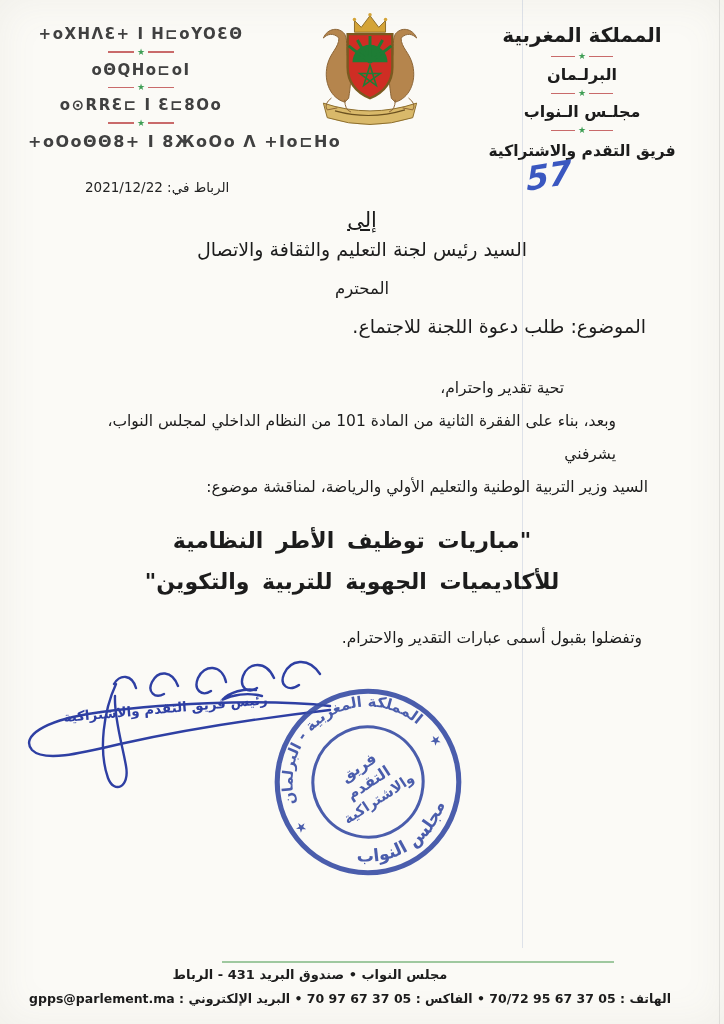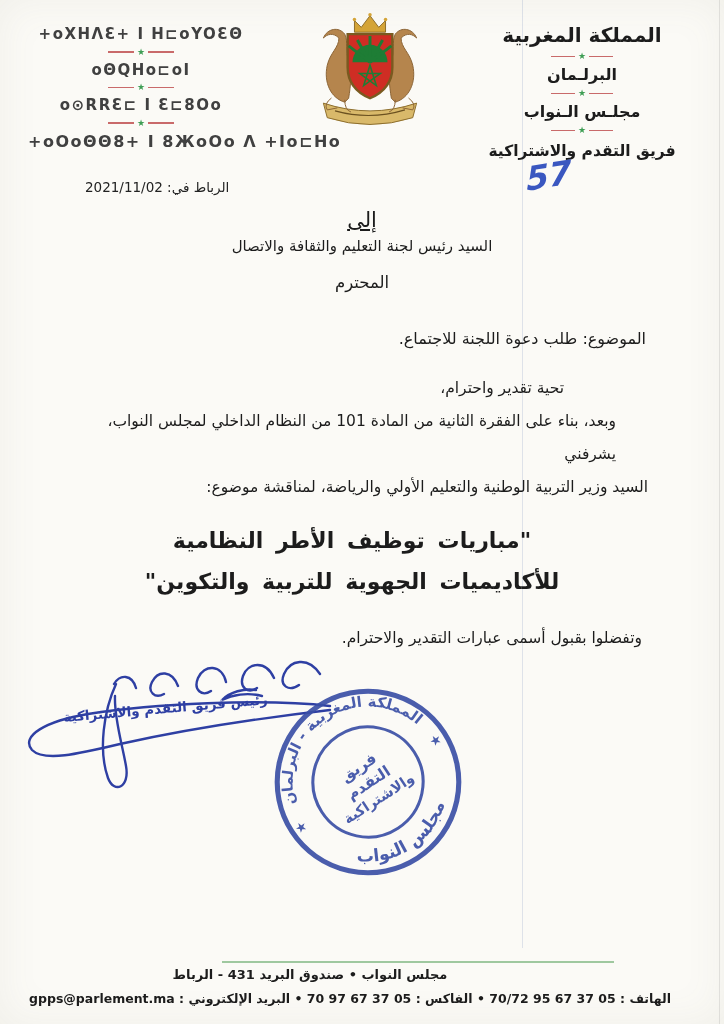--- a/index.html
+++ b/index.html
@@ -40,25 +40,25 @@
   .ref-number{
     position:absolute;left:526px;top:156px;
     font-size:33px;font-weight:700;color:#3a57c0;
     transform:rotate(-9deg) skewX(-7deg);
     font-style:italic;
   }
 
   
   .address{position:absolute;left:0;right:0;top:206px;text-align:center;direction:rtl;}
   .addr-to{font-size:21px;line-height:1.4;text-decoration:underline;}
-  .addr-recipient{font-size:15px;line-height:1.55;}
+  .addr-recipient{font-size:19px;line-height:1.55;}
   .addr-honorific{font-size:16.5px;line-height:1.5;margin-top:12px;}
 
   
-  .subject{position:absolute;right:78px;top:329px;direction:rtl;font-size:16px;}
+  .subject{position:absolute;right:78px;top:315px;direction:rtl;font-size:19px;}
   .body-text{position:absolute;right:76px;left:55px;top:372px;direction:rtl;text-align:right;font-size:15.5px;line-height:2.12;}
   .body-text .indent-lg{margin-right:84px;}
   .body-text .indent-sm{margin-right:32px;}
 
   .title-block{position:absolute;left:0;right:0;top:521px;text-align:center;direction:rtl;transform:translateX(-10px);}
   .title-line{font-size:22px;font-weight:700;line-height:1.85;word-spacing:5px;}
 
   .closing{position:absolute;right:82px;top:629px;direction:rtl;font-size:15.5px;}
 
   
@@ -145,21 +145,21 @@
     </div>
     <div class="hr-line">مجلـس الـنواب</div>
     <div class="sep wide">
       <span class="sep-line"></span>
         <span class="sep-star">★</span>
         <span class="sep-line"></span>
     </div>
     <div class="hr-group">فريق التقدم والاشتراكية</div>
   </div>
 
-  <div class="date-line">الرباط في: 2021/11/02</div>
+  <div class="date-line">الرباط في: 2021/12/22</div>
   <div class="ref-number">57</div>
 
   <div class="address">
     <div class="addr-to">إلى</div>
     <div class="addr-recipient">السيد رئيس لجنة التعليم والثقافة والاتصال</div>
     <div class="addr-honorific">المحترم</div>
   </div>
 
   <div class="subject">الموضوع: طلب دعوة اللجنة للاجتماع.</div>
 

